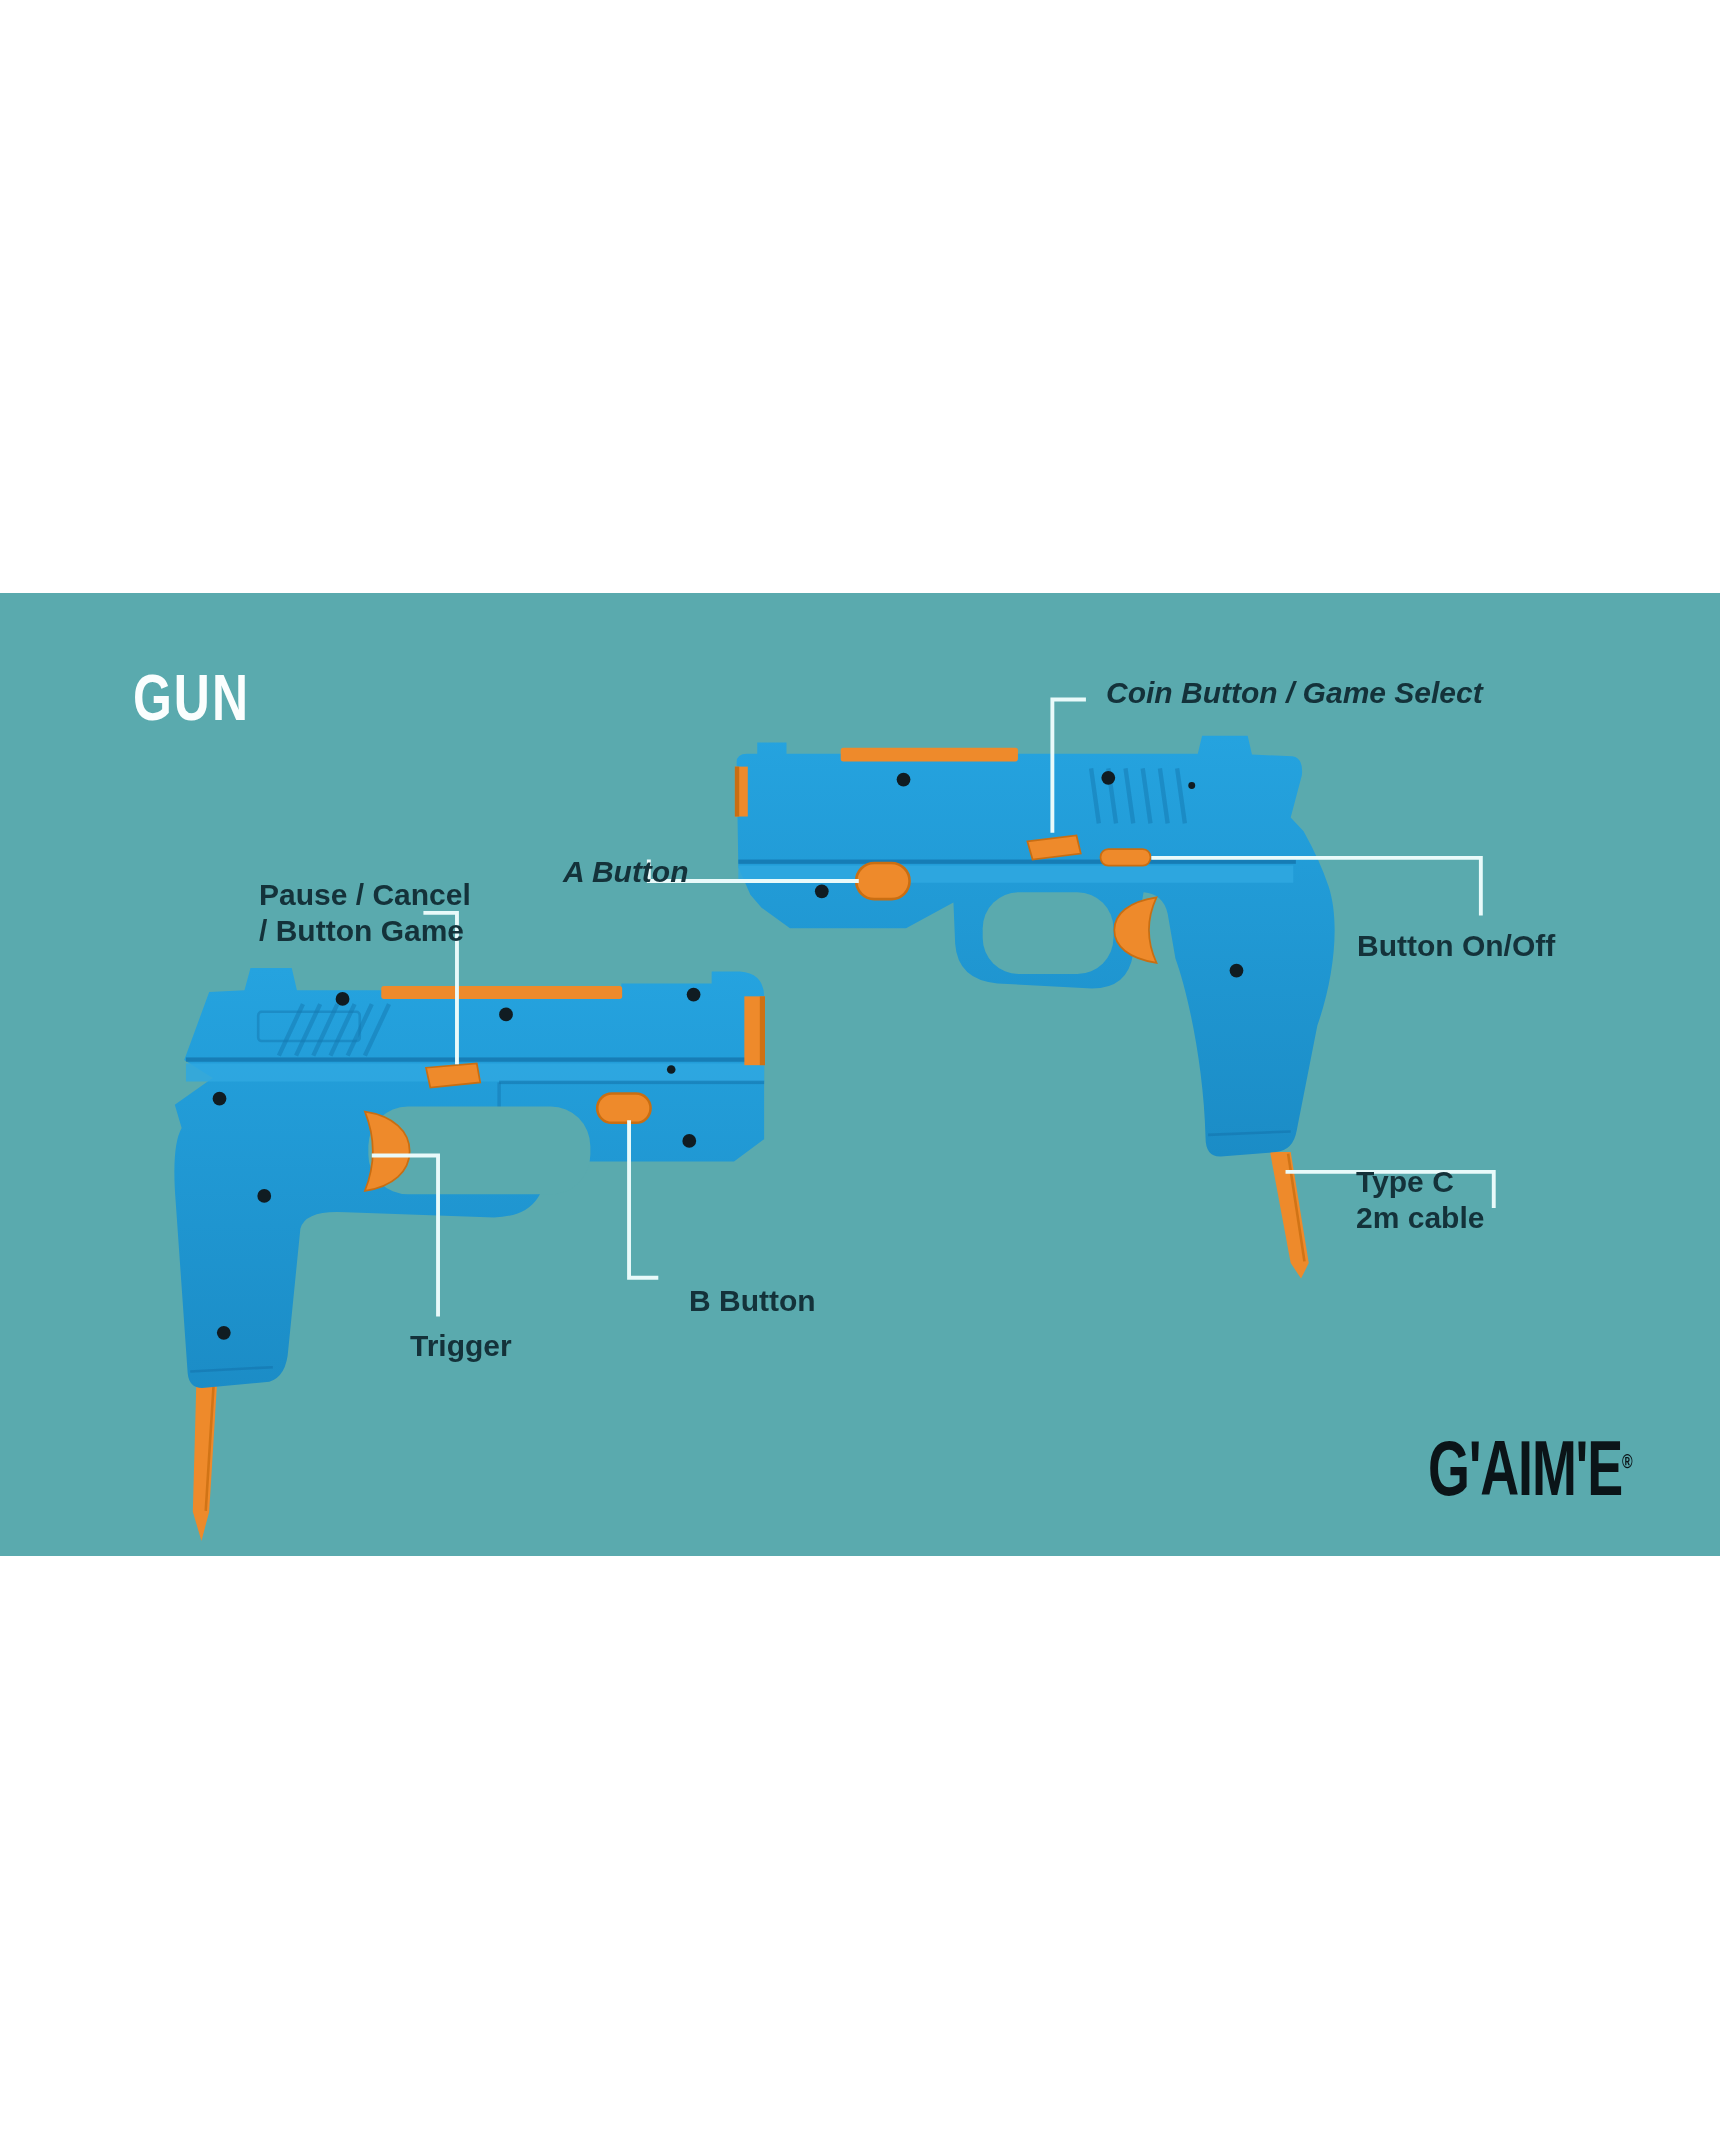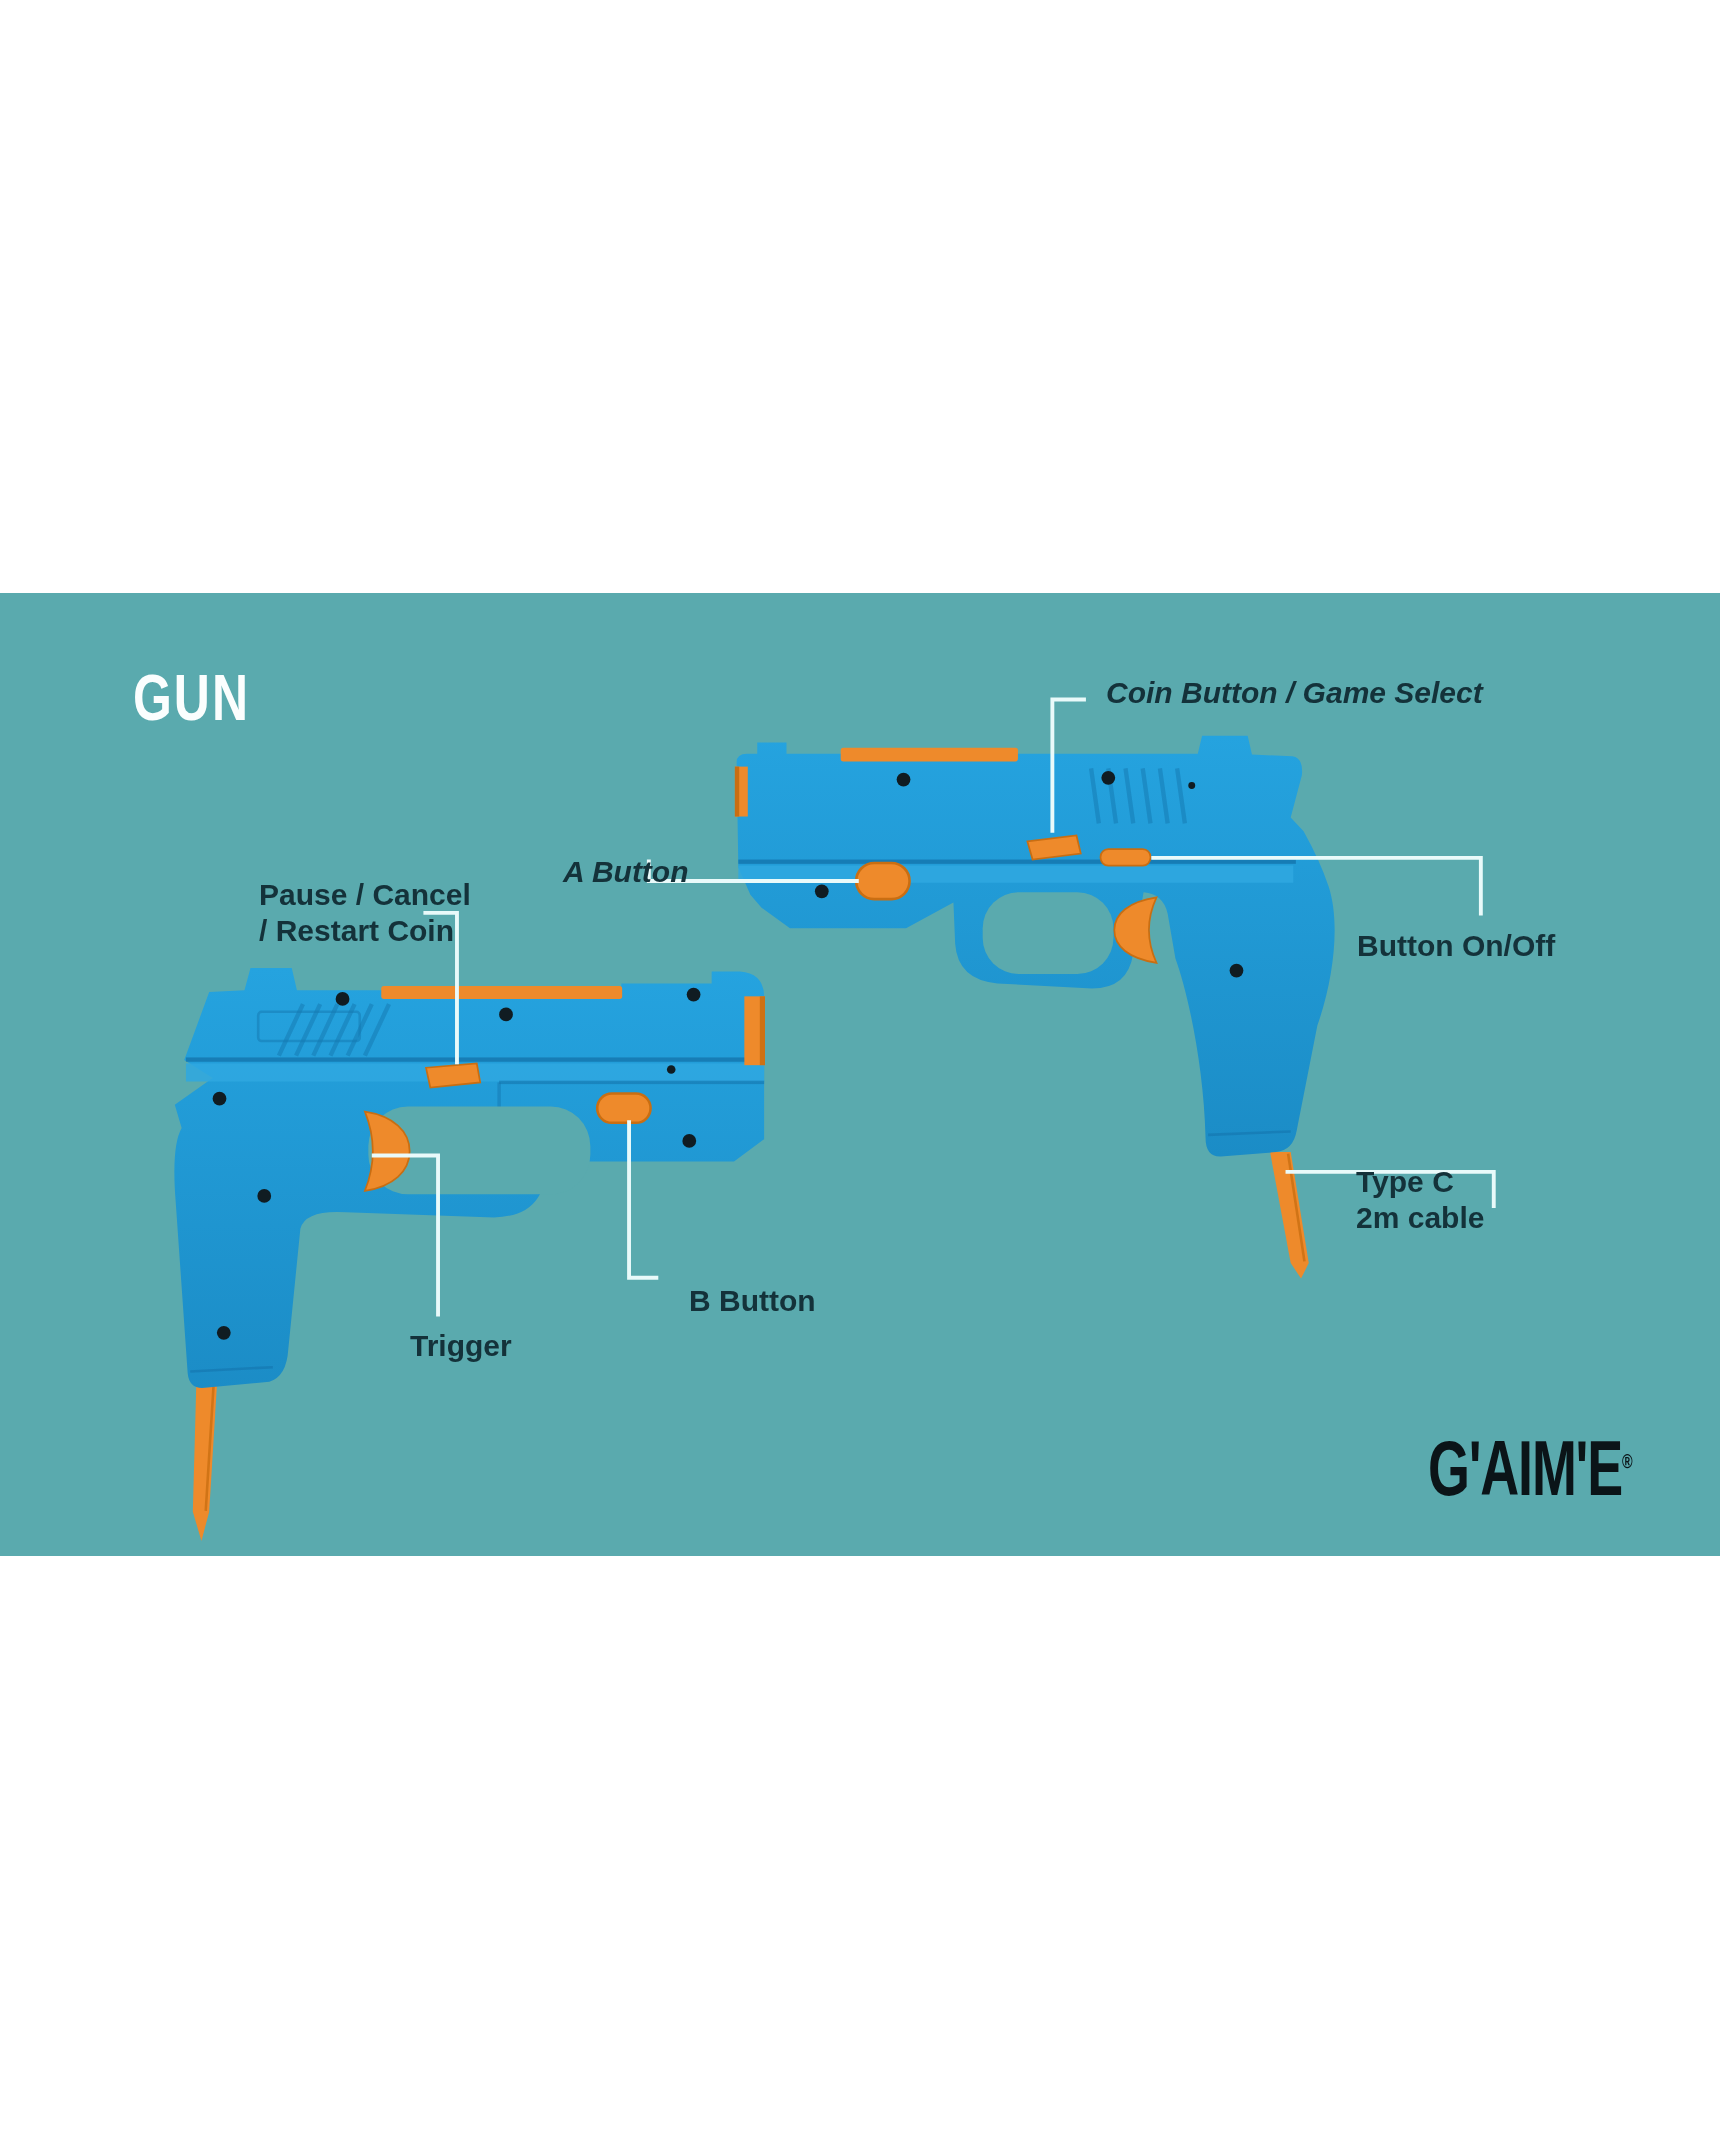--- a/index.html
+++ b/index.html
@@ -135,21 +135,21 @@
     <span>Coin Button / Game Select</span>
   </div>
   <div class="callout-label lbl-a">
     <span>A Button</span>
   </div>
   <div class="callout-label lbl-recoil">
     <span>Button On/Off</span>
   </div>
   <div class="callout-label lbl-pause">
     <span>Pause / Cancel</span>
-    <span>/ Restart Coin</span>
+    <span>/ Button Game</span>
   </div>
   <div class="callout-label lbl-b">
     <span>B Button</span>
   </div>
   <div class="callout-label lbl-trigger">
     <span>Trigger</span>
   </div>
   <div class="callout-label lbl-typec">
     <span>Type C</span>
     <span>2m cable</span>

